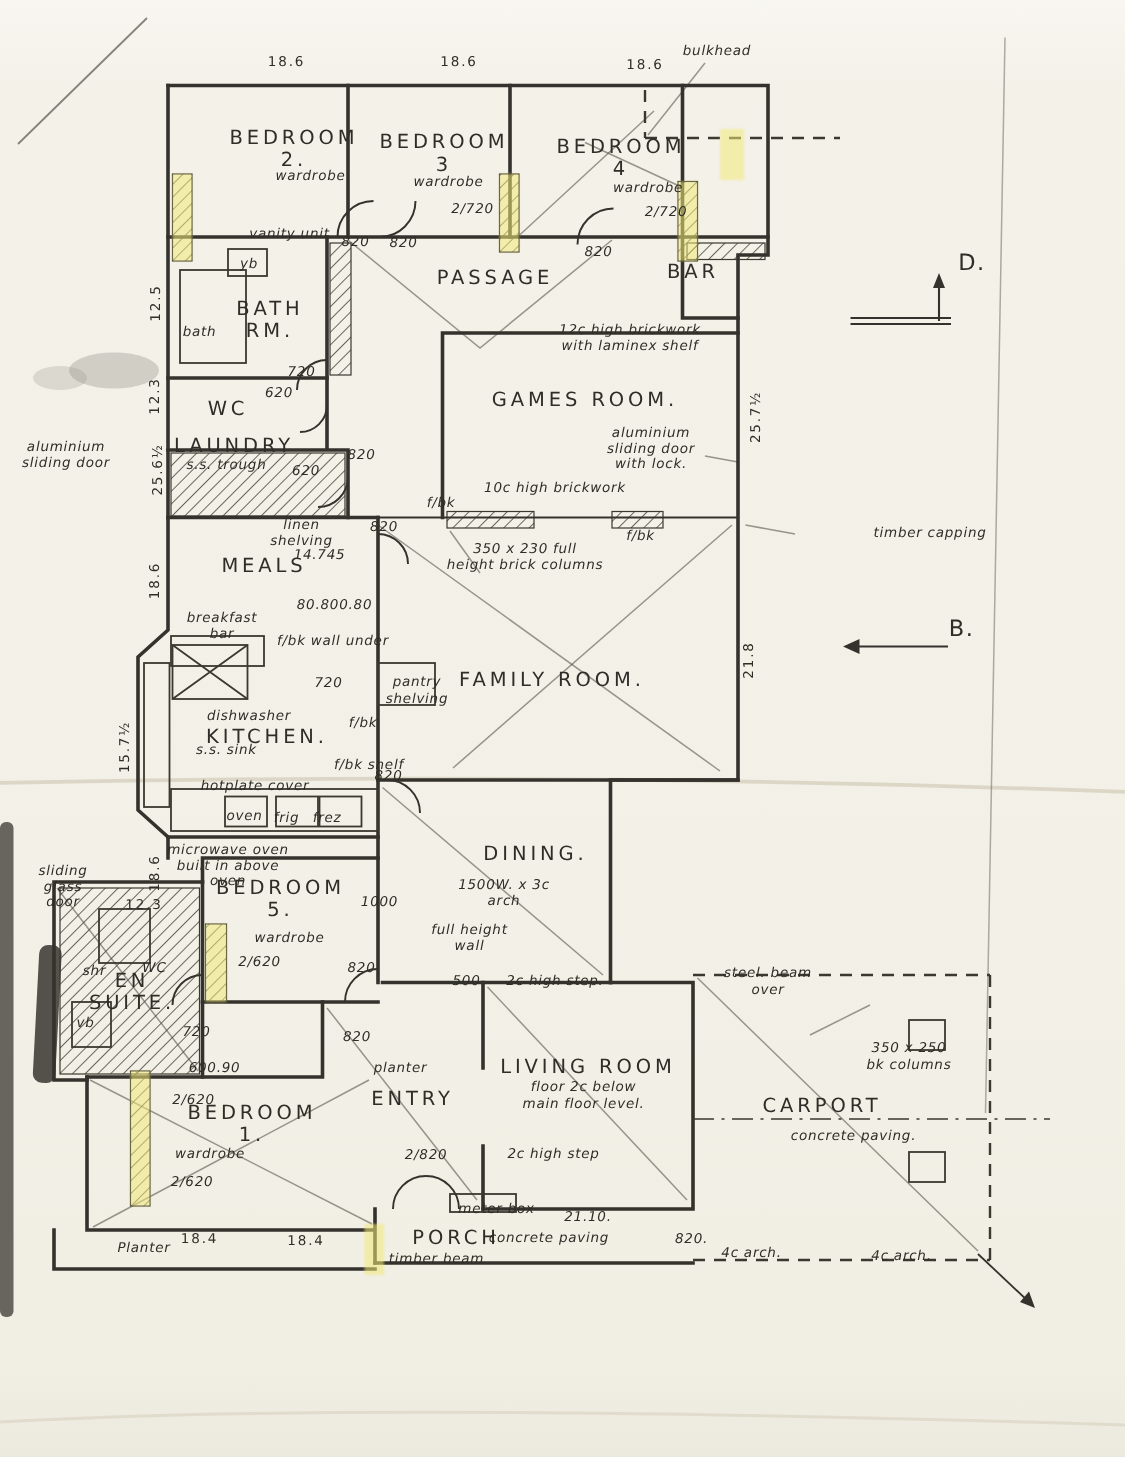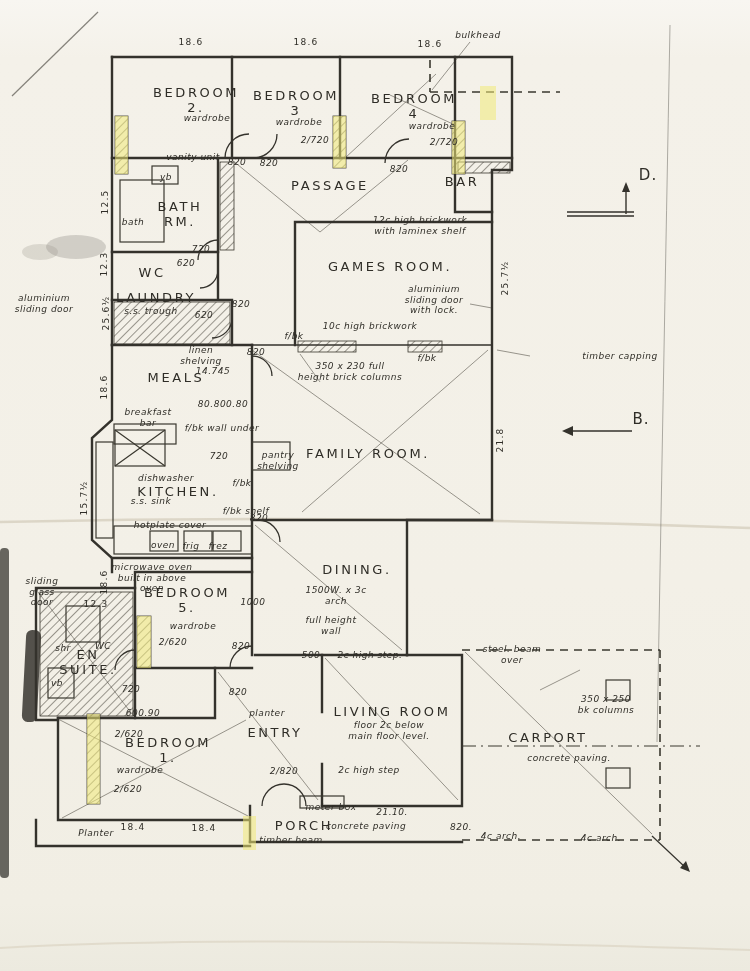--- a/index.html
+++ b/index.html
@@ -245,21 +245,21 @@
       <div class="lbl note" style="left: 170px; top: 525px;">hotplate cover</div>
       <div class="lbl note" style="left: 163px; top: 545px;">oven</div>
       <div class="lbl note" style="left: 191px; top: 546px;">frig</div>
       <div class="lbl note" style="left: 218px; top: 546px;">frez</div>
       <div class="lbl note" style="left: 152px; top: 578px;">microwave oven
 built in above
 oven</div>
       <div class="lbl note" style="left: 253px; top: 602px;">1000</div>
       <div class="lbl note" style="left: 336px; top: 596px;">1500W. x 3c
 arch</div>
-      <div class="lbl note" style="left: 331px; top: 626px;">full height
+      <div class="lbl note" style="left: 313px; top: 626px;">full height
 wall</div>
       <div class="lbl note" style="left: 311px; top: 655px;">500</div>
       <div class="lbl note" style="left: 370px; top: 655px;">2c high step.</div>
       <div class="lbl note" style="left: 193px; top: 626px;">wardrobe</div>
       <div class="lbl note" style="left: 173px; top: 642px;">2/620</div>
       <div class="lbl note" style="left: 241px; top: 646px;">820</div>
       <div class="lbl note" style="left: 42px; top: 592px;">sliding
 glass
 door</div>
       <div class="lbl note" style="left: 63px; top: 648px;">shr</div>

